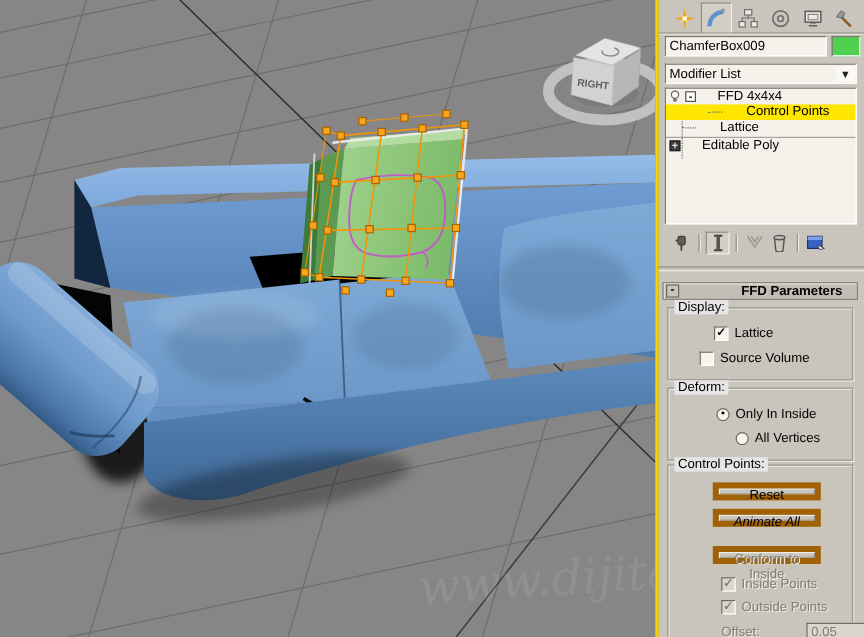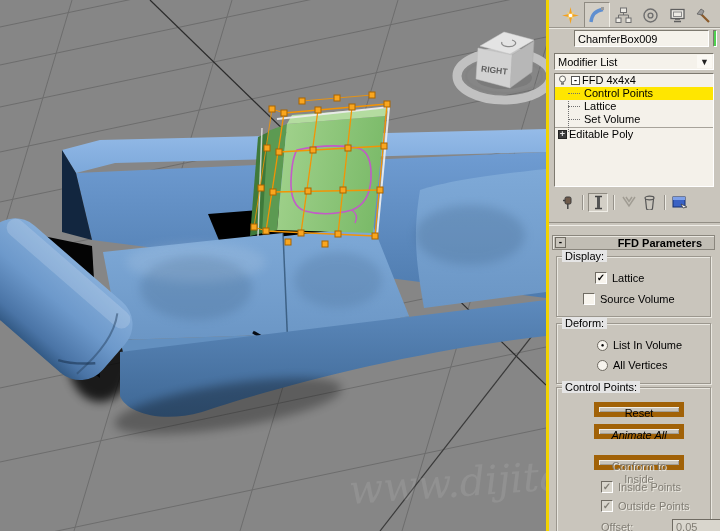--- a/index.html
+++ b/index.html
@@ -12,34 +12,34 @@
   
   .panel{position:absolute;left:549px;top:0;width:171px;height:531px;background:#c9c5bc;overflow:hidden;}
   .tabs{position:absolute;top:2px;left:8px;width:160px;height:24px;display:flex;}
   .tab{width:26px;height:24px;display:flex;align-items:center;justify-content:center;
        border:1px solid transparent;}
   .tab.active{background:#d3cfc6;border-color:#8f8b82 #efede6 #efede6 #8f8b82;}
   .tabs-underline{position:absolute;top:27px;left:0;width:171px;height:1px;background:#9b978e;box-shadow:0 1px 0 #e9e7e0;}
   .namerow{position:absolute;top:30px;left:5px;width:163px;height:17px;display:flex;}
   .textfield{box-sizing:border-box;width:135px;height:17px;background:#f5f2eb;
        border:1px solid;border-color:#7d796f #ffffff #ffffff #7d796f;
-       font-family:"Liberation Sans",sans-serif;font-size:11px;padding:1px 3px;color:#000;margin-left:20px;}
+       font-family:"Liberation Sans",sans-serif;font-size:11px;padding:1px 3px;color:#000;}
   .swatch{box-sizing:border-box;width:24px;height:17px;margin-left:4px;background:#50d050;
        border:1px solid;border-color:#7d796f #ffffff #ffffff #7d796f;}
   .combo{position:absolute;top:53px;left:5px;width:160px;height:17px;box-sizing:border-box;
        background:#f5f2eb;border:1px solid;border-color:#7d796f #ffffff #ffffff #7d796f;
        display:flex;align-items:center;}
   .combo .label{flex:1;padding-left:3px;}
   .combo .chev{width:15px;height:13px;margin-right:1px;display:flex;align-items:center;justify-content:center;
        font-size:9px;color:#222;background:#fbf9f4;}
   .stack{position:absolute;top:73px;left:5px;width:160px;height:114px;box-sizing:border-box;
        background:#f4f1ea;border:1px solid;border-color:#7d796f #ffffff #ffffff #7d796f;overflow:hidden;}
   .srow{position:relative;height:13px;line-height:13px;display:flex;align-items:center;white-space:nowrap;}
-  .srow .txt{padding-left:2px;}
-  .sel{background:#ffe600;}
+  .srow .txt{padding-left:18px;}
+  .sel{background:#ffe600;justify-content:center;}
   .bulb{width:11px;height:11px;margin-left:2px;}
   .expbox{box-sizing:border-box;width:9px;height:9px;border:1px solid #555;background:#fff;
        font-size:9px;line-height:6px;text-align:center;margin-left:3px;color:#000;font-weight:bold;}
   .expbox.darkbox{background:#3c3c3c;color:#e6e6e6;border-color:#222;}
   .treev{position:absolute;left:13px;top:13px;width:1px;height:45px;border-left:1px dotted #6f6f6f;}
   .treeh{display:inline-block;width:12px;height:1px;border-top:1px dotted #6f6f6f;margin-left:13px;margin-right:2px;}
   .stacksep{height:1px;background:#a7a39a;margin:1px 0 0 0;}
   .stoolbar{position:absolute;top:192px;left:8px;width:160px;height:20px;display:flex;align-items:center;}
   .sbtn{width:20px;height:19px;display:flex;align-items:center;justify-content:center;}
   .sbtn.pressed{background:#d3cfc6;border:1px solid;border-color:#8f8b82 #efede6 #efede6 #8f8b82;box-sizing:border-box;}
@@ -306,24 +306,20 @@
         <span class="txt">FFD 4x4x4</span>
       </div>
       <div class="srow sel">
         <span class="treeh"></span>
         <span class="txt">Control Points</span>
       </div>
       <div class="srow">
         <span class="treeh"></span>
         <span class="txt">Lattice</span>
       </div>
-      <div class="srow">
-        <span class="treeh"></span>
-        <span class="txt">Set Volume</span>
-      </div>
       <div class="stacksep"></div>
       <div class="srow">
         <span class="expbox darkbox">+</span>
         <span class="txt">Editable Poly</span>
       </div>
     </div>
 
     <div class="stoolbar">
       <div class="sbtn">
         <svg width="15" height="15" viewBox="0 0 15 15">
@@ -377,23 +373,23 @@
       <div class="ckrow" style="top:36px;left:26px;">
         <span class="ckbox"></span>
         <span>Source Volume</span>
       </div>
     </div>
 
     <div class="group g-deform">
       <span class="legend">Deform:</span>
       <div class="ckrow" style="top:15px;left:40px;">
         <span class="radio">●</span>
-        <span>List In Volume</span>
-      </div>
-      <div class="ckrow" style="top:35px;left:40px;">
+        <span>Only In Inside</span>
+      </div>
+      <div class="ckrow" style="top:35px;left:56px;">
         <span class="radio"></span>
         <span>All Vertices</span>
       </div>
     </div>
 
     <div class="group g-cp">
       <span class="legend">Control Points:</span>
       <div class="pbtn" style="top:14px;">Reset</div>
       <div class="pbtn" style="top:36px;font-style:italic;">Animate All</div>
       <div class="pbtn dis-label" style="top:67px;">Conform to Inside</div>

